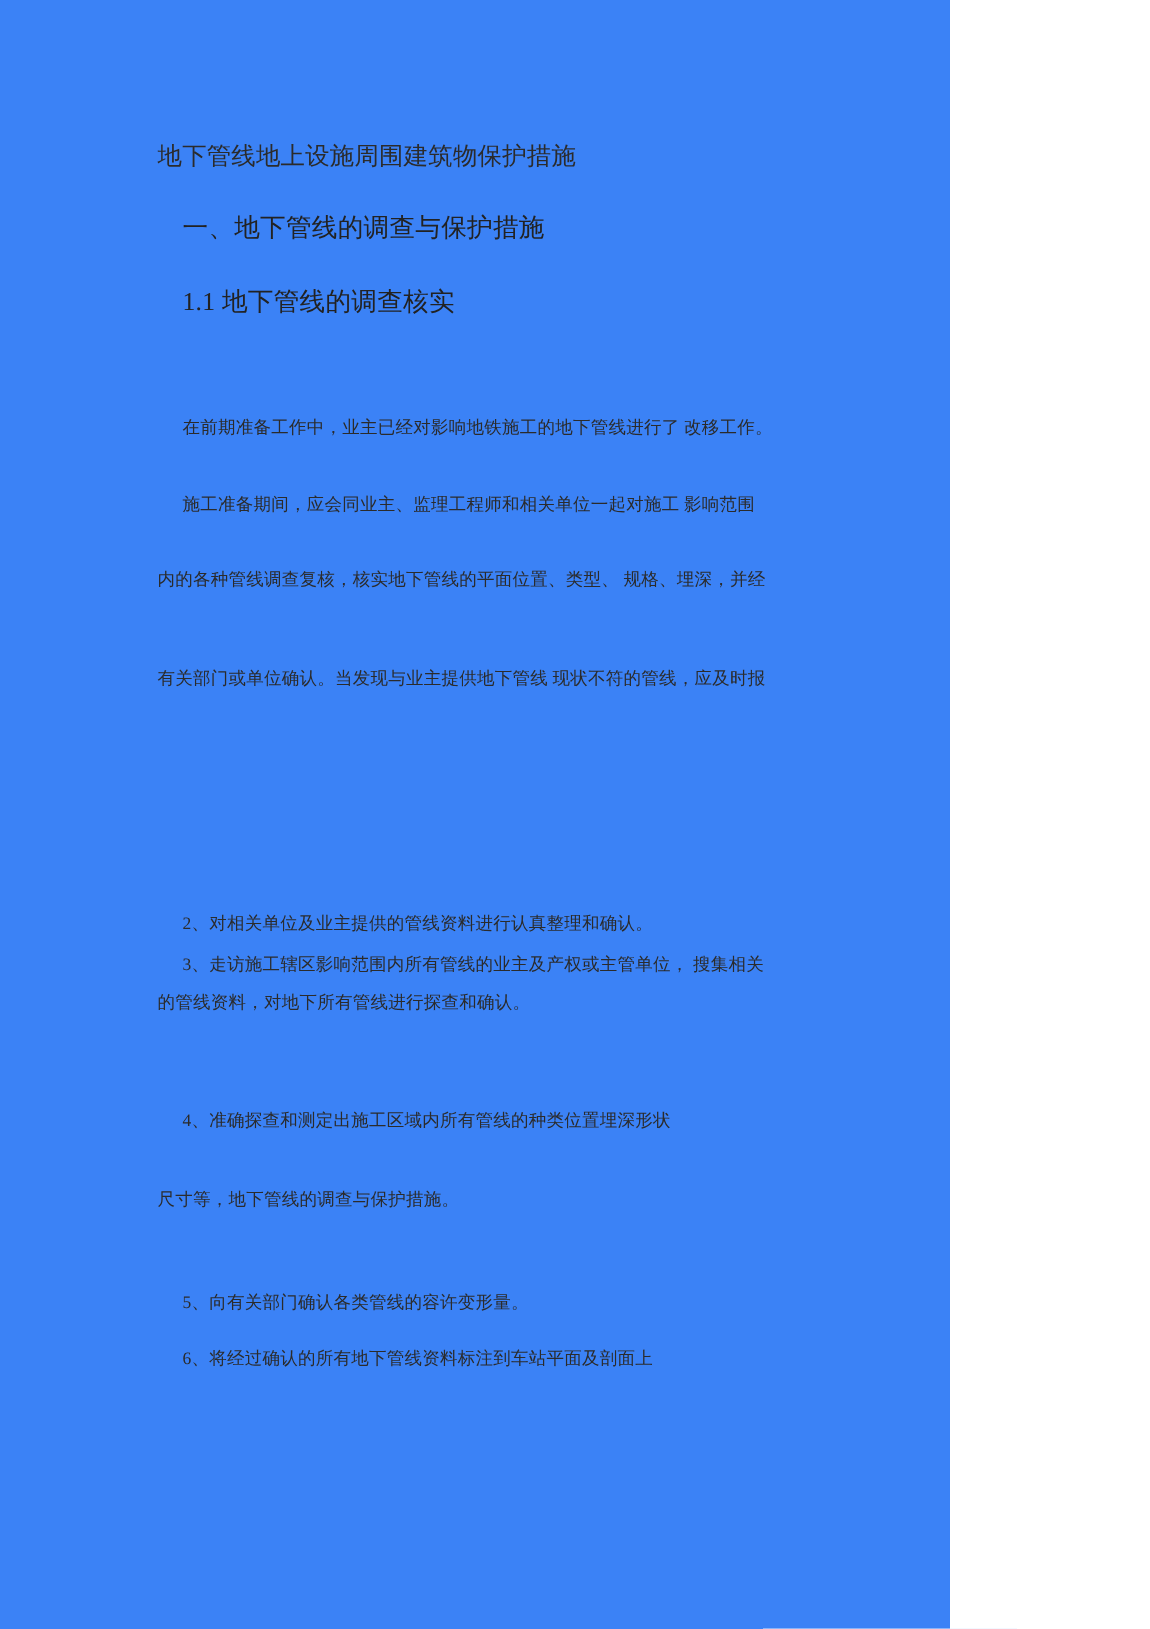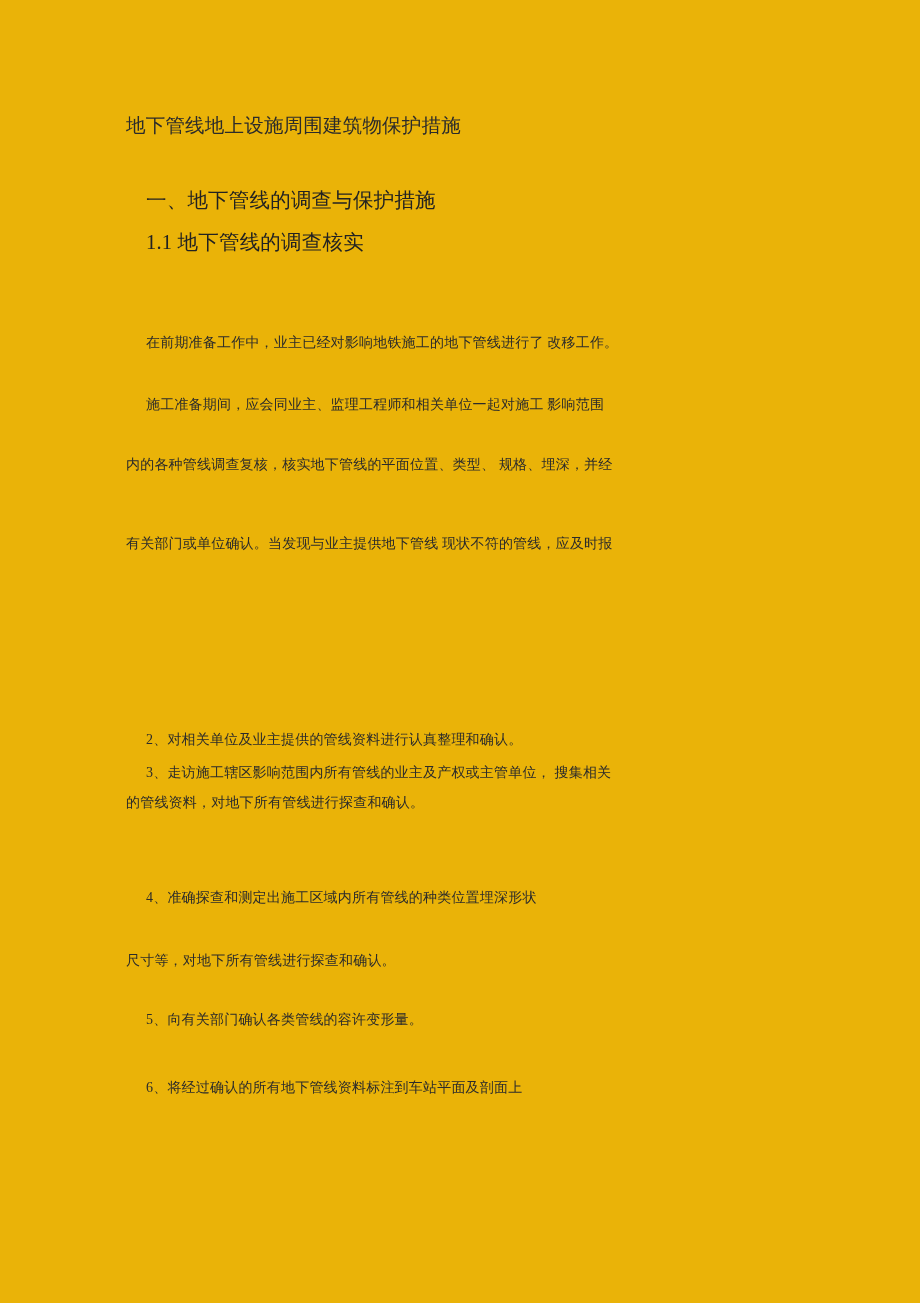--- a/index.html
+++ b/index.html
@@ -2,23 +2,23 @@
 <html><head>
 <meta charset="utf-8">
 <style>
   html, body {
     margin: 0;
     padding: 0;
     background: #ffffff;
   }
   .page {
     position: relative;
-    width: 920px;
+    width: 760px;
     height: 1303px;
-    background: #eab308;
+    background: #3b82f6;
     overflow: hidden;
     font-family: "Liberation Serif", "DejaVu Serif", serif;
     color: #2b2b2b;
   }
   .line {
     position: absolute;
     left: 126px;
     white-space: pre;
     line-height: 1;
     font-size: 14px;
@@ -30,34 +30,34 @@
   }
   .doc-title {
     font-size: 19.5px;
   }
   .heading {
     font-size: 20.5px;
     color: #222222;
   }
   
   .t1  { top: 116px; }
-  .t2  { top: 173px; margin-top: 17px; }
+  .t2  { top: 173px; }
   .t3  { top: 232px; }
   .t4  { top: 336px; }
   .t5  { top: 398px; }
   .t6  { top: 458px; }
   .t7  { top: 520px; margin-top: 17px; }
   .t8  { top: 578px; }
   .t9  { top: 641px; }
   .t10 { top: 705px; margin-top: 28px; }
   .t11 { top: 766px; }
   .t12 { top: 796px; }
   .t13 { top: 891px; }
   .t14 { top: 954px; }
-  .t15 { top: 1013px; }
+  .t15 { top: 1036px; }
   .t16 { top: 1081px; }
 </style>
 </head>
 <body>
 
 <div class="page">
 
   <div class="line doc-title t1">地下管线地上设施周围建筑物保护措施</div>
 
   <div class="line indent heading t2">一、地下管线的调查与保护措施</div>
@@ -75,19 +75,19 @@
 
 
   <div class="line indent t10">2、对相关单位及业主提供的管线资料进行认真整理和确认。</div>
 
   <div class="line indent t11">3、走访施工辖区影响范围内所有管线的业主及产权或主管单位， 搜集相关</div>
 
   <div class="line t12">的管线资料，对地下所有管线进行探查和确认。</div>
 
   <div class="line indent t13">4、准确探查和测定出施工区域内所有管线的种类位置埋深形状</div>
 
-  <div class="line t14">尺寸等，对地下所有管线进行探查和确认。</div>
+  <div class="line t14">尺寸等，地下管线的调查与保护措施。</div>
 
   <div class="line indent t15">5、向有关部门确认各类管线的容许变形量。</div>
 
   <div class="line indent t16">6、将经过确认的所有地下管线资料标注到车站平面及剖面上</div>
 
 </div>
 
 </body></html>

